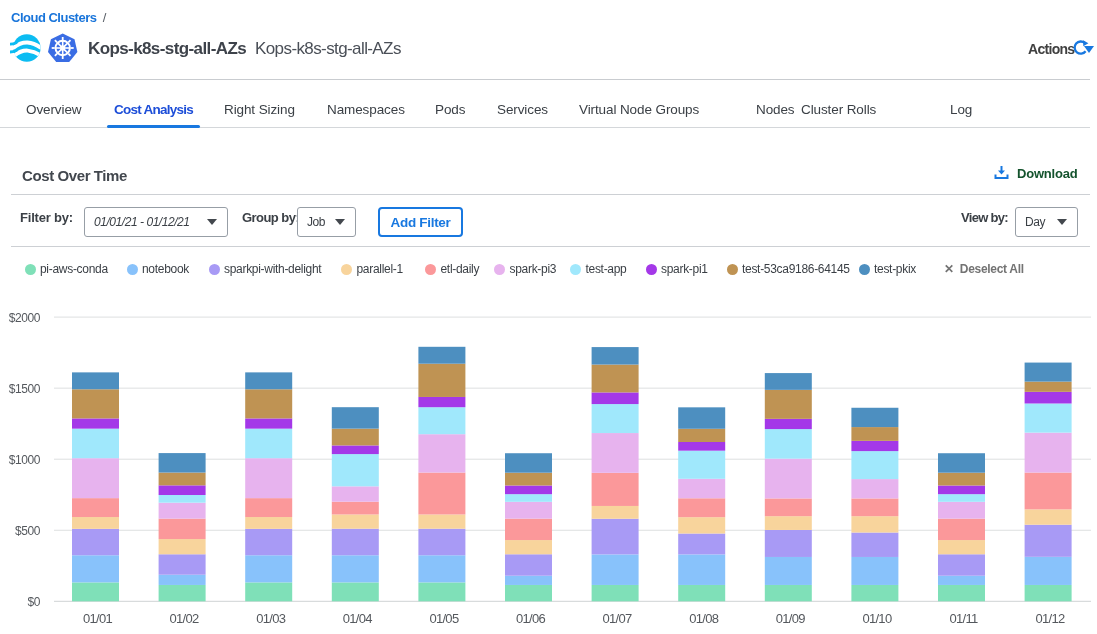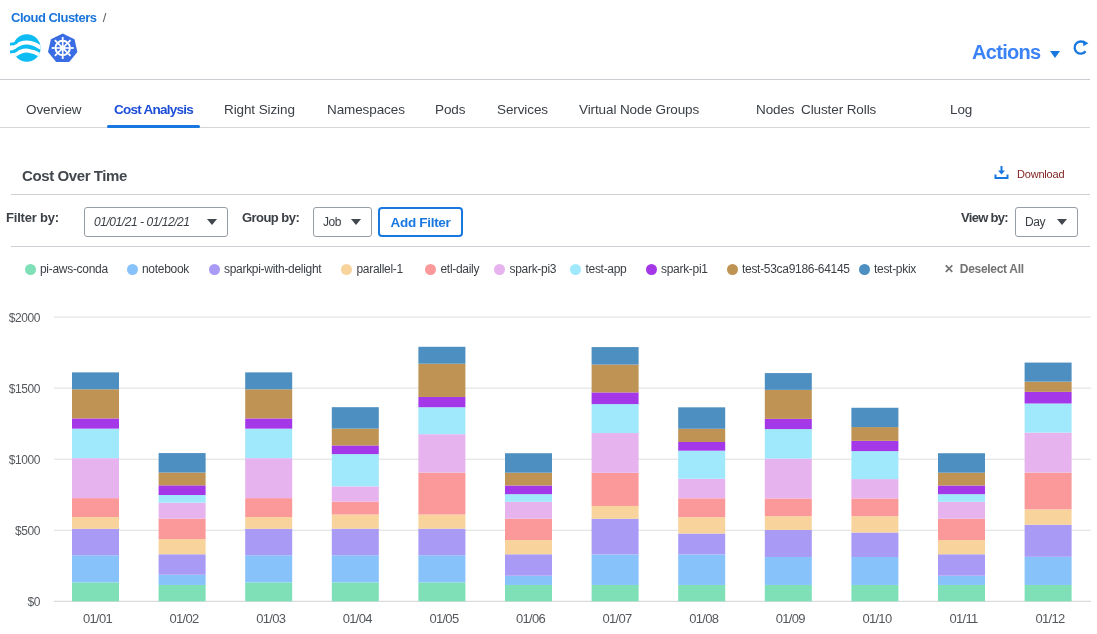--- a/index.html
+++ b/index.html
@@ -6,32 +6,32 @@
 html,body { width:1097px; height:634px; background:#fff; font-family:"Liberation Sans", sans-serif; overflow:hidden; }
 .page { position:relative; width:1097px; height:634px; }
 
 .crumb { position:absolute; left:11px; top:10px; font-size:13px; font-weight:700; letter-spacing:-0.5px; color:#1874da; }
 .crumb .slash { color:#5a6068; font-weight:400; }
 
 .hicons { position:absolute; left:10px; top:33px; }
 .title { position:absolute; left:88px; top:39px; font-size:17px; letter-spacing:-0.6px; color:#3e434b; white-space:nowrap; }
 .title b { font-weight:700; margin-right:9px; }
 .title span { color:#4a4f57; }
-.actions { position:absolute; left:972px; top:41px; font-size:20px; font-weight:700; letter-spacing:-0.7px; color:#3b82f6; }
+.actions { position:absolute; left:1028px; top:41px; font-size:14px; font-weight:700; letter-spacing:-0.7px; color:#404040; }
 .caret-dn { display:inline-block; width:0; height:0; border-left:5.5px solid transparent; border-right:5.5px solid transparent; border-top:7px solid #1878e0; margin-left:10px; vertical-align:1px; }
 .refresh { position:absolute; left:1072px; top:39px; }
 .hr1 { position:absolute; left:0; top:79px; width:1090px; height:1px; background:#c9ccd0; }
 
 .tab { position:absolute; top:102px; font-size:13.5px; color:#3b4046; white-space:nowrap; letter-spacing:-0.1px; }
 .tab.active { color:#1d4ed8; font-weight:700; letter-spacing:-0.75px; }
 .hr2 { position:absolute; left:0; top:127px; width:1090px; height:1px; background:#d4d7da; }
 .tabline { position:absolute; left:107px; top:125px; width:93px; height:3px; background:#1878e0; border-radius:2px; }
 
 .cot { position:absolute; left:22px; top:167px; font-size:15px; font-weight:700; letter-spacing:-0.4px; color:#42474e; }
-.download { position:absolute; left:994px; top:165px; font-size:11px; font-weight:400; letter-spacing:-0.2px; color:#7f1d1d; }
+.download { position:absolute; left:994px; top:165px; font-size:13px; font-weight:700; letter-spacing:-0.2px; color:#14532d; }
 .hr3 { position:absolute; left:11px; top:194px; width:1079px; height:1px; background:#cdd0d4; }
 
 .flabel { position:absolute; font-size:13px; font-weight:700; letter-spacing:-0.2px; color:#3b4046; top:210px; }
 .sel { position:absolute; top:207px; height:30px; border:1px solid #979ea6; border-radius:3px; background:#fff; font-size:12px; letter-spacing:-0.45px; color:#3b4046; display:flex; align-items:center; padding:0 10px 0 9px; white-space:nowrap; }
 .sel .sc { width:0; height:0; border-left:5px solid transparent; border-right:5px solid transparent; border-top:6.5px solid #43484e; margin-left:auto; }
 .addfilter { position:absolute; left:378px; top:207px; width:85px; height:30px; border:2px solid #1878e0; border-radius:4px; color:#1878e0; font-size:13.5px; font-weight:700; letter-spacing:-0.3px; display:flex; align-items:center; justify-content:center; }
 .hr4 { position:absolute; left:11px; top:246px; width:1079px; height:1px; background:#cdd0d4; }
 
 .litem { position:absolute; top:263px; height:13px; font-size:12px; letter-spacing:-0.3px; color:#3a3f45; white-space:nowrap; line-height:13px; }
 .ldot { position:absolute; left:0; top:1px; width:11px; height:11px; border-radius:50%; }
@@ -81,20 +81,21 @@
             <path d="M22.8 22.8 L20.7 20.7"></path>
             <path d="M26 15 L23 15"></path>
             <path d="M22.8 7.2 L20.7 9.3"></path>
           </g>
         </g>
         <rect x="12.6" y="12.6" width="4.8" height="4.8" fill="#fff"></rect>
       </g>
     </svg>
   </div>
 
+  <div class="title"><b>Kops-k8s-stg-all-AZs</b><span>Kops-k8s-stg-all-AZs</span></div>
   <div class="actions">Actions<span class="caret-dn"></span></div>
   <div class="refresh">
     <svg width="17" height="17" viewBox="0 0 17 17">
       <path d="M13.6 12.3 A6.1 6.1 0 1 1 12.9 4.1" fill="none" stroke="#1878e0" stroke-width="2.3"></path>
       <path d="M11.1 1.2 L16.4 4.3 L11.3 7.2 Z" fill="#1878e0"></path>
     </svg>
   </div>
   <div class="hr1"></div>
 
   <div class="tab" style="left:26px;">Overview</div>
@@ -112,24 +113,24 @@
 
   <div class="cot">Cost Over Time</div>
   <div class="download">
     <svg width="15" height="15" viewBox="0 0 15 15" style="vertical-align:-2px; margin-right:8px;">
       <path d="M7.5 1 L7.5 8" stroke="#1878e0" stroke-width="2" fill="none"></path>
       <path d="M4 5.5 L7.5 9.5 L11 5.5 Z" fill="#1878e0"></path>
       <path d="M1.5 9.5 L1.5 13 L13.5 13 L13.5 9.5" stroke="#1878e0" stroke-width="2" fill="none"></path>
     </svg>Download</div>
   <div class="hr3"></div>
 
-  <div class="flabel" style="left:6px;">Filter by:</div>
+  <div class="flabel" style="left:20px;">Filter by:</div>
   <div class="sel" style="left:84px; width:144px;font-style:italic;">01/01/21 - 01/12/21<span class="sc"></span></div>
   <div class="flabel" style="left:242px; letter-spacing:-0.55px;">Group by:</div>
-  <div class="sel" style="left:313px; width:59px;text-align:center;">Job<span class="sc"></span></div>
+  <div class="sel" style="left:297px; width:59px;text-align:center;">Job<span class="sc"></span></div>
   <div class="addfilter">Add Filter</div>
   <div class="flabel" style="left:961px; letter-spacing:-0.7px;">View by:</div>
   <div class="sel" style="left:1015px; width:63px;">Day<span class="sc"></span></div>
   <div class="hr4"></div>
 
   <div class="litem" style="left:24.5px;">
       <span class="ldot" style="background:#7fe0b8;"></span>
       <span class="ltxt">pi-aws-conda</span>
     </div>
   <div class="litem" style="left:126.5px;">

